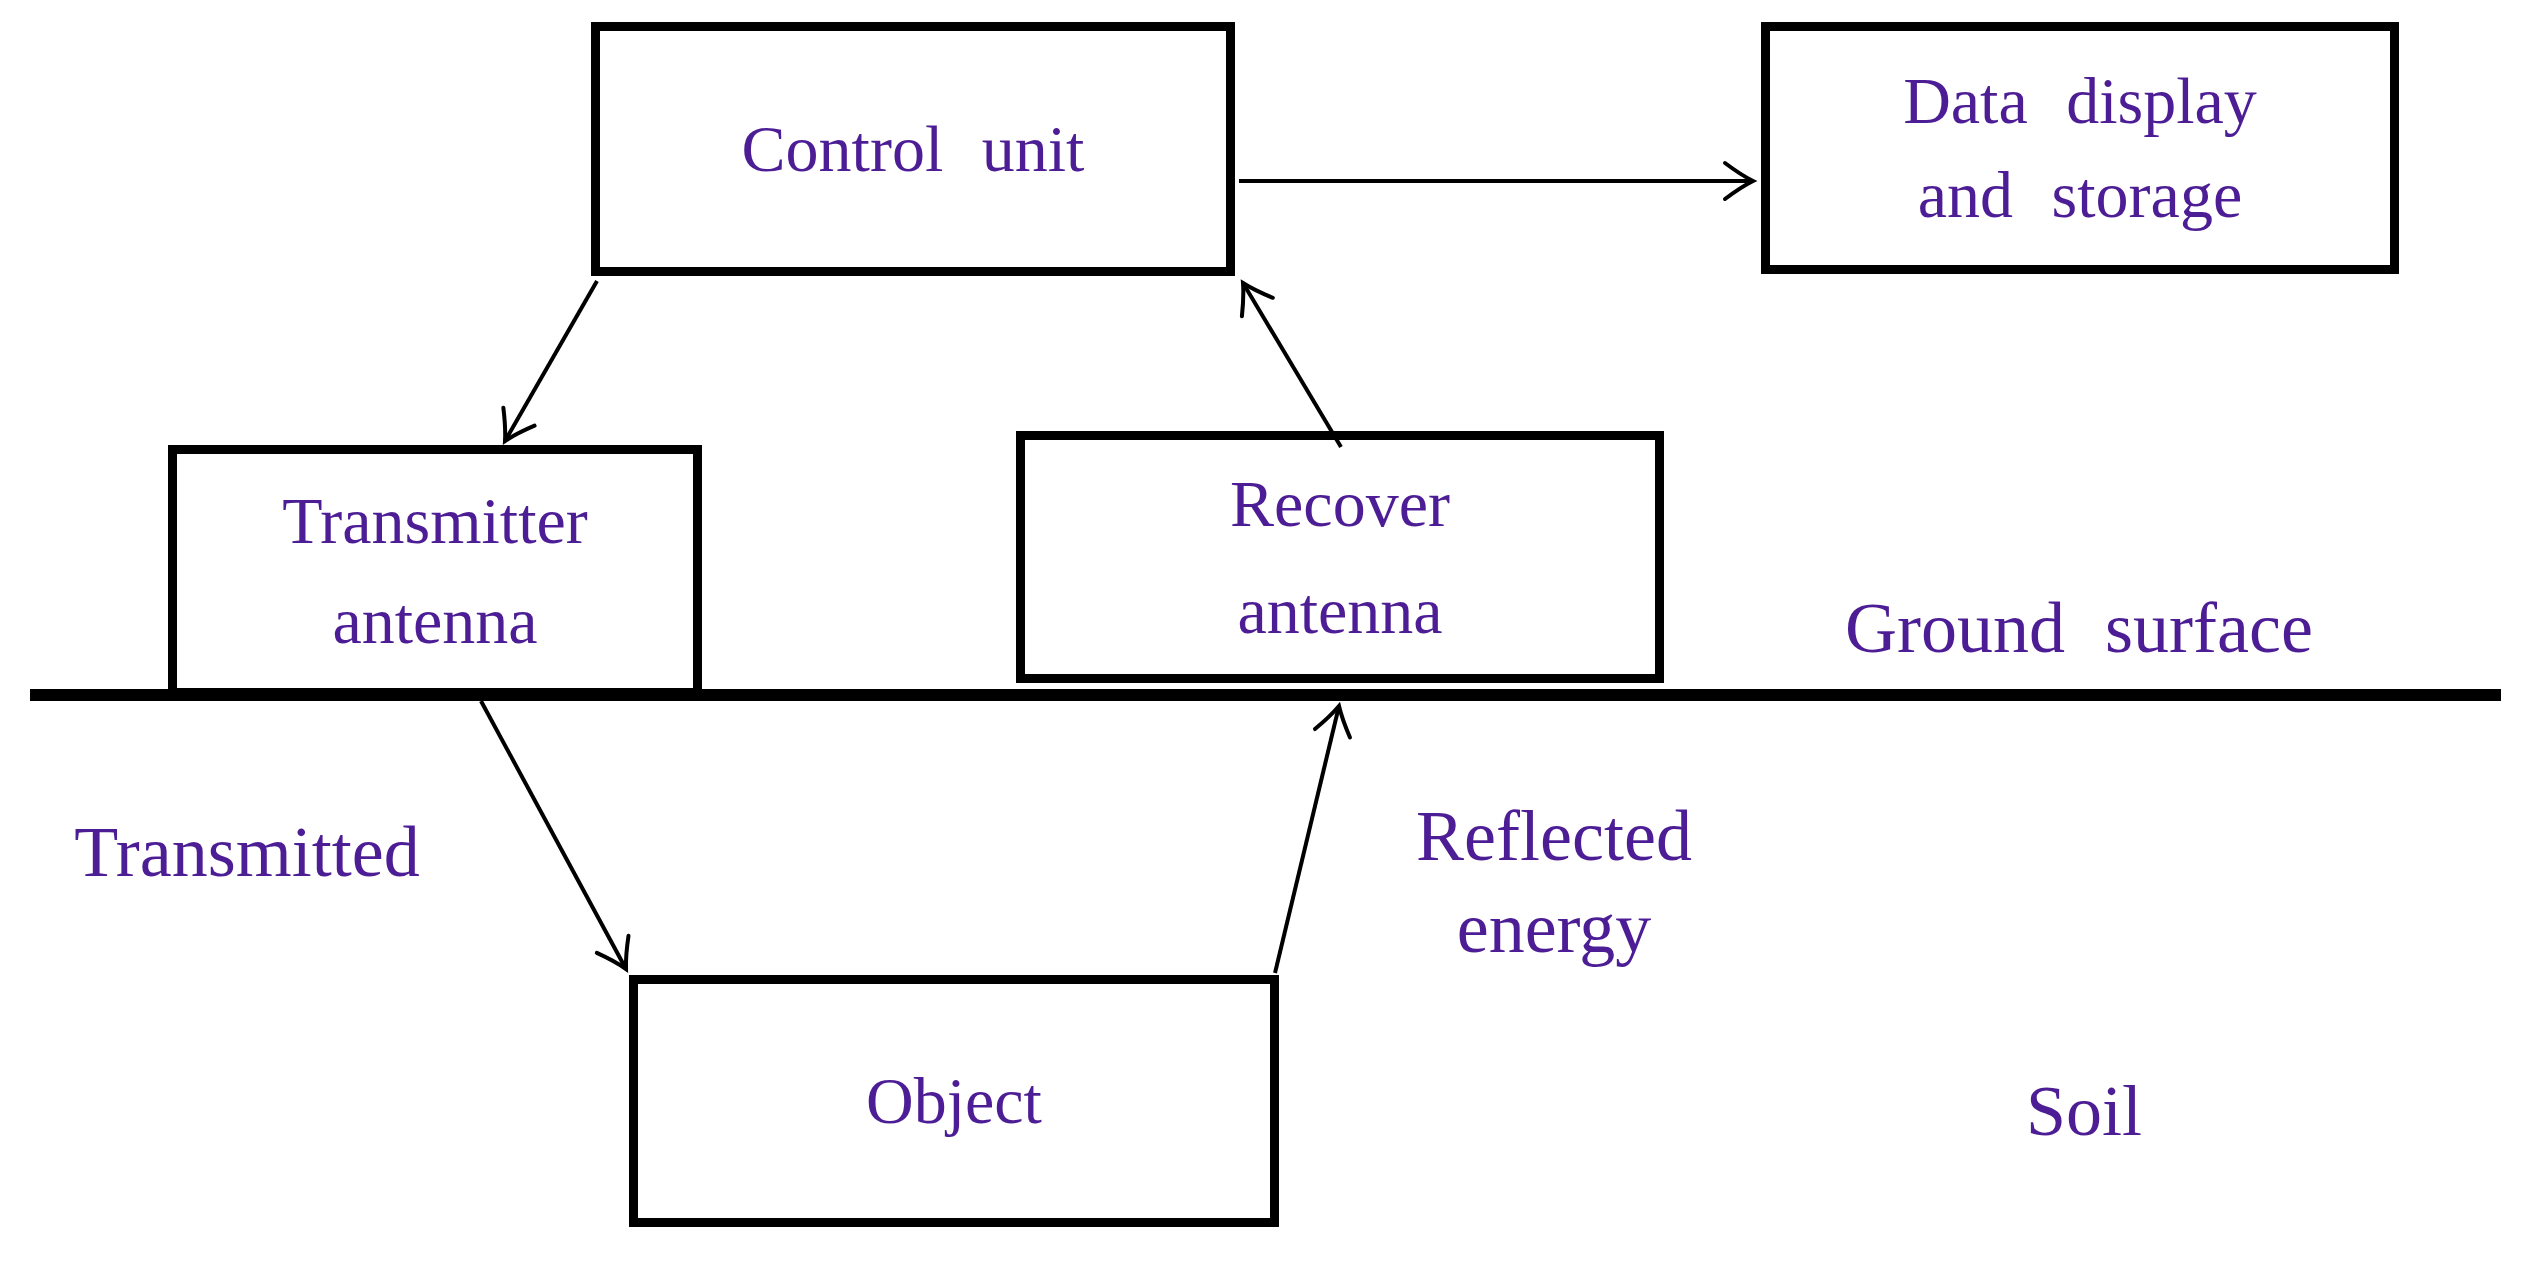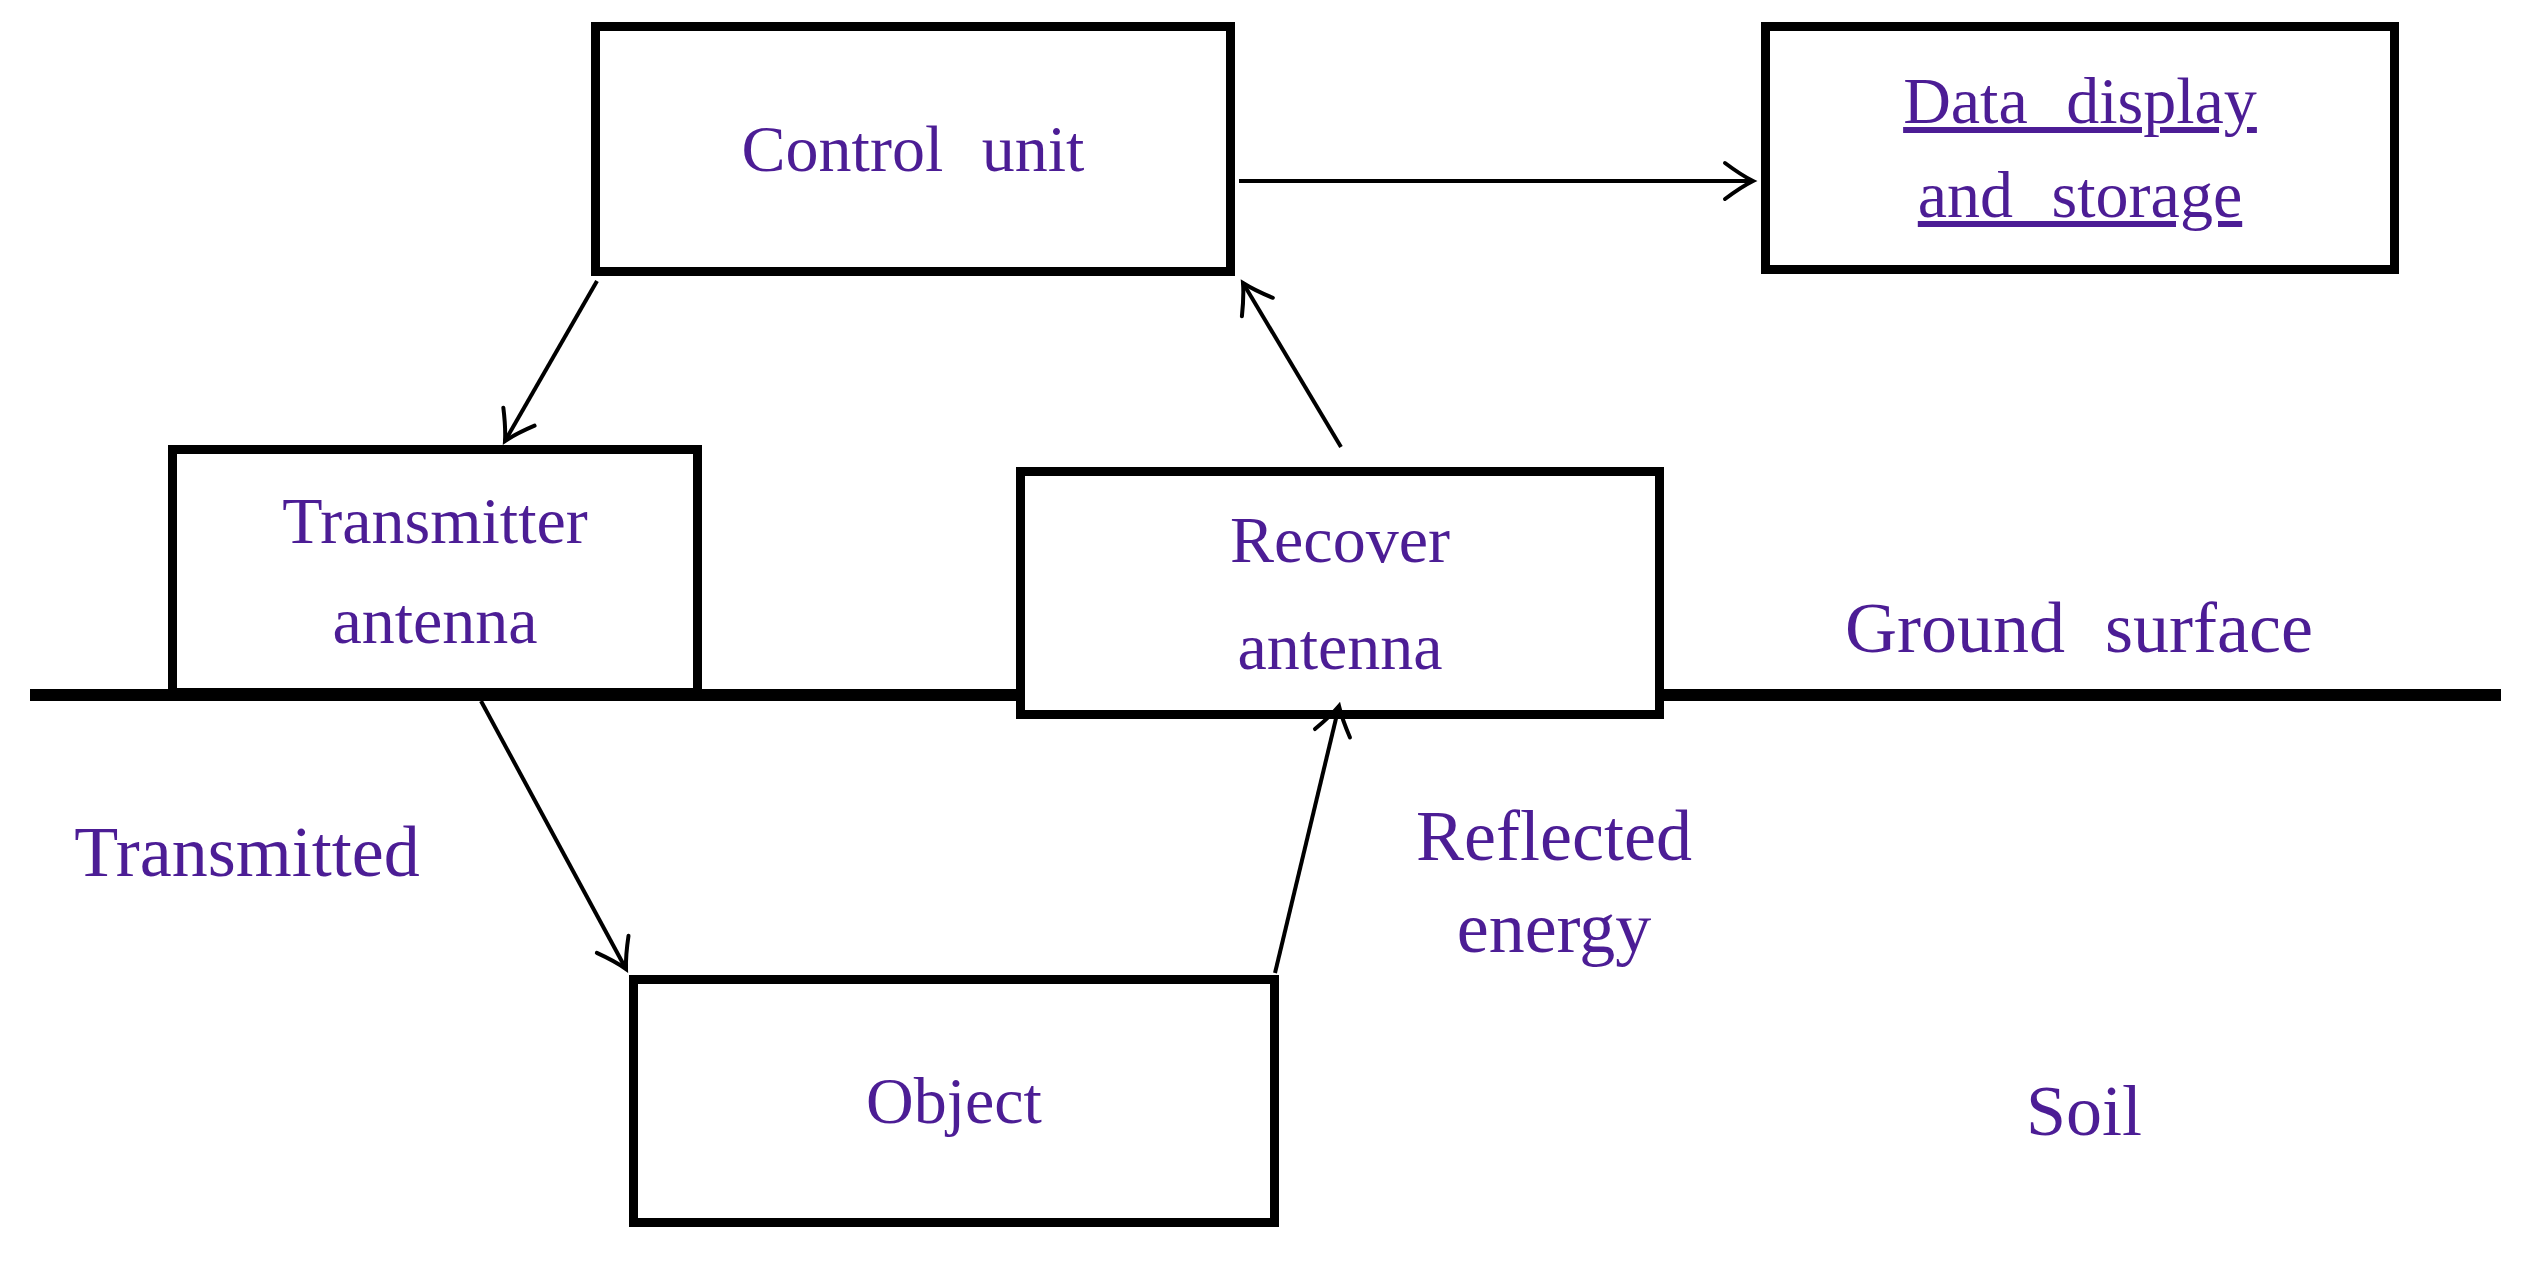--- a/index.html
+++ b/index.html
@@ -35,23 +35,23 @@
     position: absolute;
     text-align: center;
     font-size: 72px;
     word-spacing: 22px;
     z-index: 2;
   }
   .label .line { display: block; }
 
   
   #control-unit       { left: 591px;  top: 22px;  width: 644px; height: 254px; }
-  #data-display       { left: 1761px; top: 22px;  width: 638px; height: 252px; line-height: 94px; text-decoration: underline; }
+  #data-display       { left: 1761px; top: 22px;  width: 638px; height: 252px; line-height: 94px; }
   #transmitter-antenna{ left: 168px;  top: 445px; width: 534px; height: 252px; line-height: 100px; align-items: center; }
-  #recover-antenna    { left: 1016px; top: 467px; width: 648px; height: 252px; line-height: 100px; gap: 7px; }
+  #recover-antenna    { left: 1016px; top: 431px; width: 648px; height: 252px; line-height: 100px; gap: 7px; }
   #object-node        { left: 629px;  top: 975px; width: 650px; height: 252px; }
 
   
   #ground-line {
     position: absolute;
     left: 30px;
     top: 689px;
     width: 2471px;
     height: 12px;
     background: #000000;

